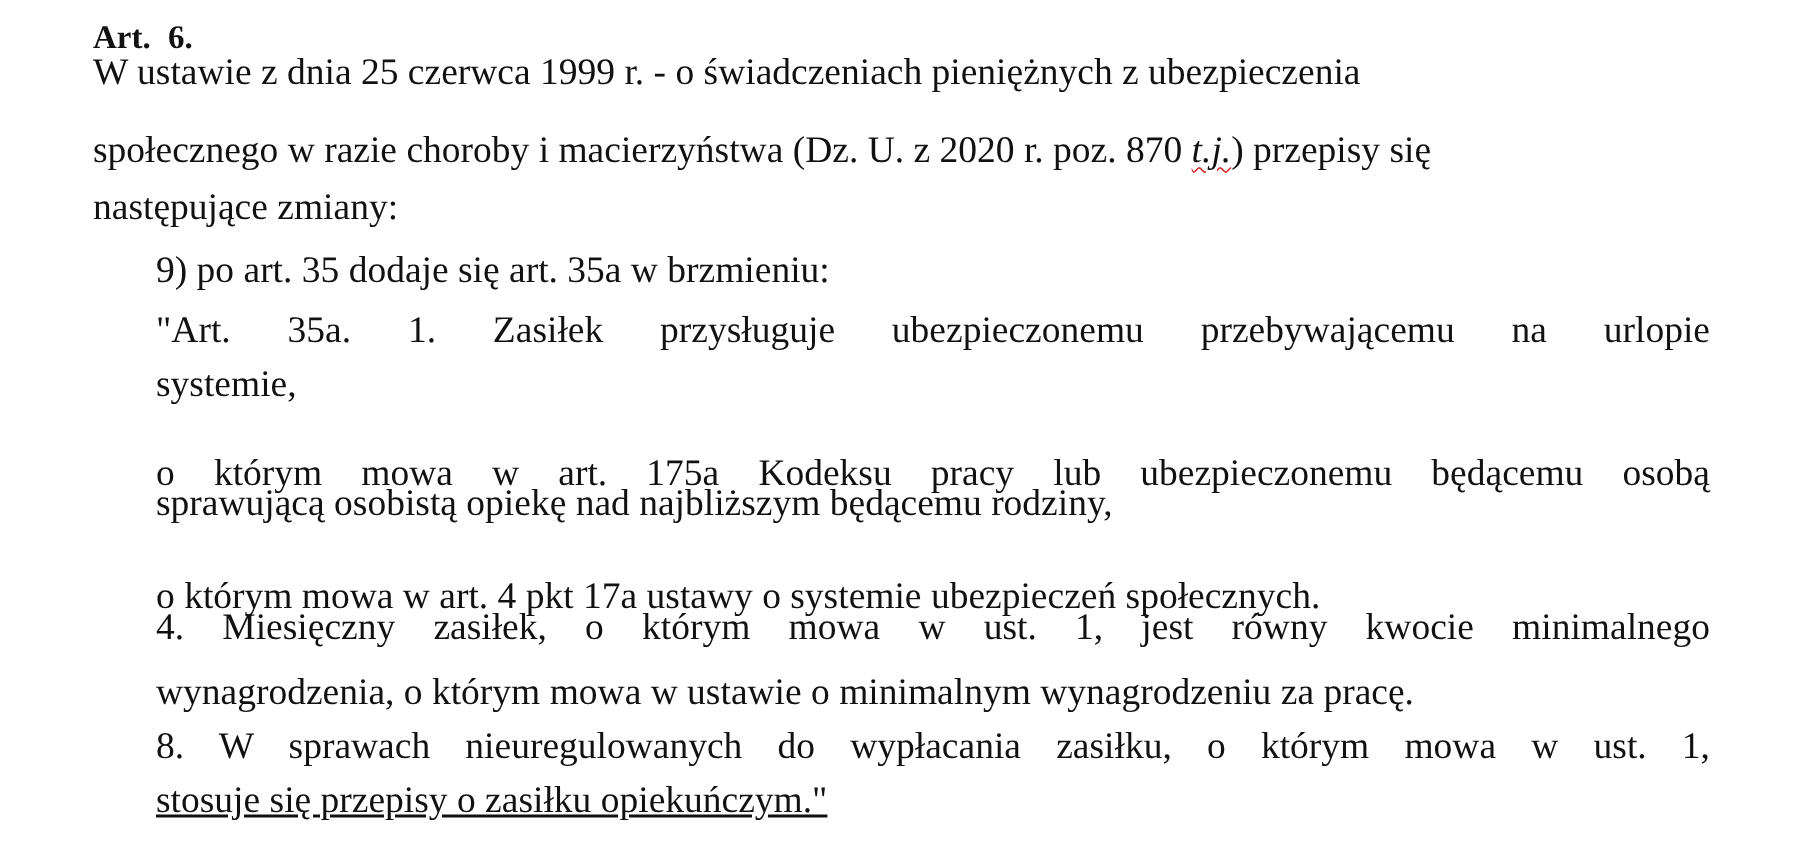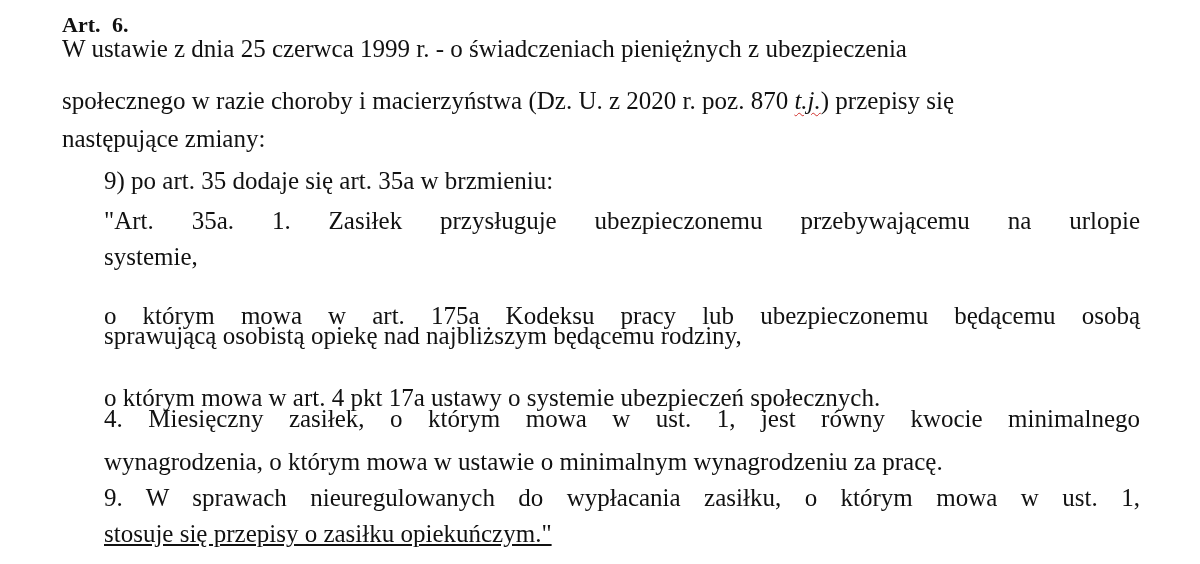--- a/index.html
+++ b/index.html
@@ -74,16 +74,16 @@
 
   <div class="indent-line justify" style="top:206px;">"Art. 35a. 1. Zasiłek przysługuje ubezpieczonemu przebywającemu na urlopie</div>
   <div class="indent-line" style="top:242px;">systemie,</div>
   <div class="indent-line justify" style="top:281px;margin-top:20px;">o którym mowa w art. 175a Kodeksu pracy lub ubezpieczonemu będącemu osobą</div>
   <div class="indent-line" style="top:321px;">sprawującą osobistą opiekę nad najbliższym będącemu rodziny,</div>
   <div class="indent-line" style="top:363px;margin-top:20px;">o którym mowa w art. 4 pkt 17a ustawy o systemie ubezpieczeń społecznych.</div>
 
   <div class="indent-line justify" style="top:404px;">4. Miesięczny zasiłek, o którym mowa w ust. 1, jest równy kwocie minimalnego</div>
   <div class="indent-line" style="top:447px;">wynagrodzenia, o którym mowa w ustawie o minimalnym wynagrodzeniu za pracę.</div>
 
-  <div class="indent-line justify" style="top:483px;">9. W sprawach nieuregulowanych do wypłacania zasiłku, o którym mowa w ust. 1,</div>
+  <div class="indent-line justify" style="top:483px;">8. W sprawach nieuregulowanych do wypłacania zasiłku, o którym mowa w ust. 1,</div>
   <div class="indent-line" style="top:519px;text-decoration:underline;">stosuje się przepisy o zasiłku opiekuńczym."</div>
 
 </div>
 
 </body></html>

